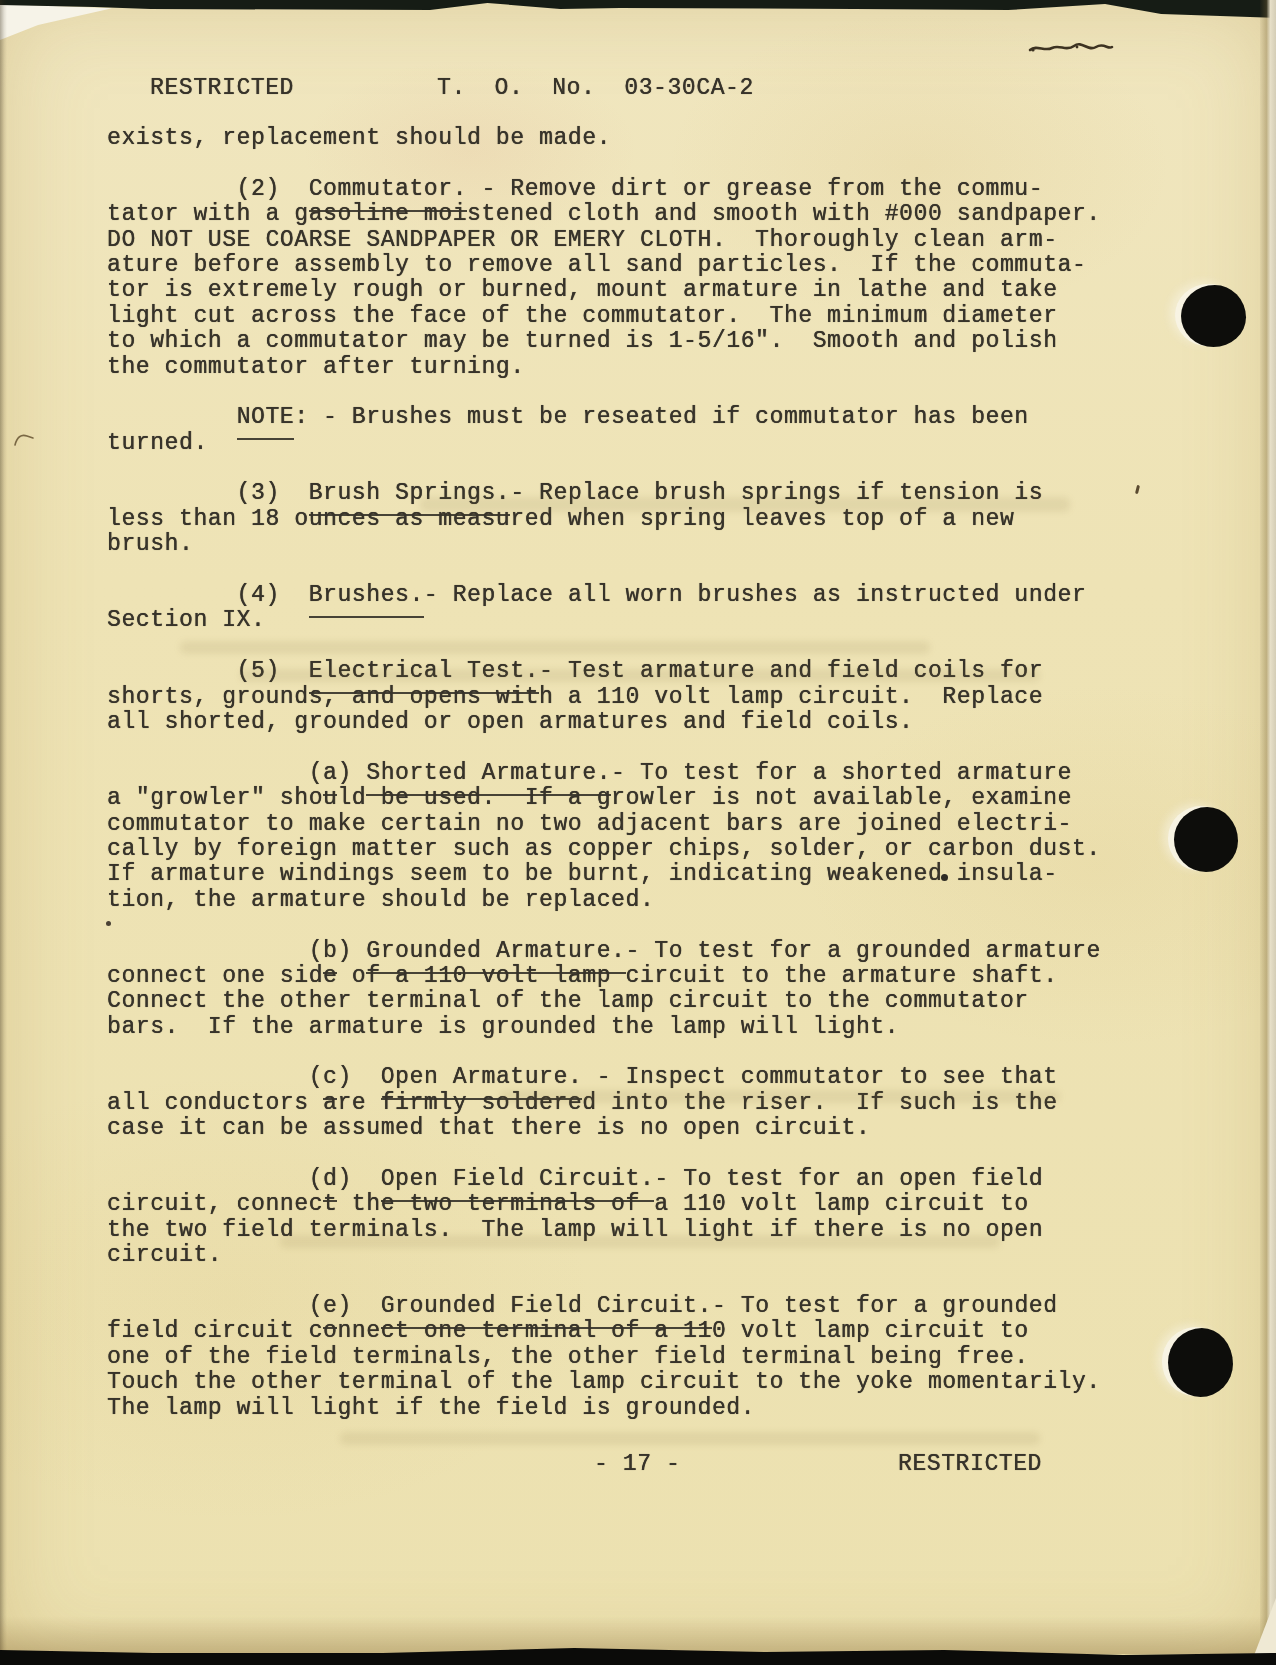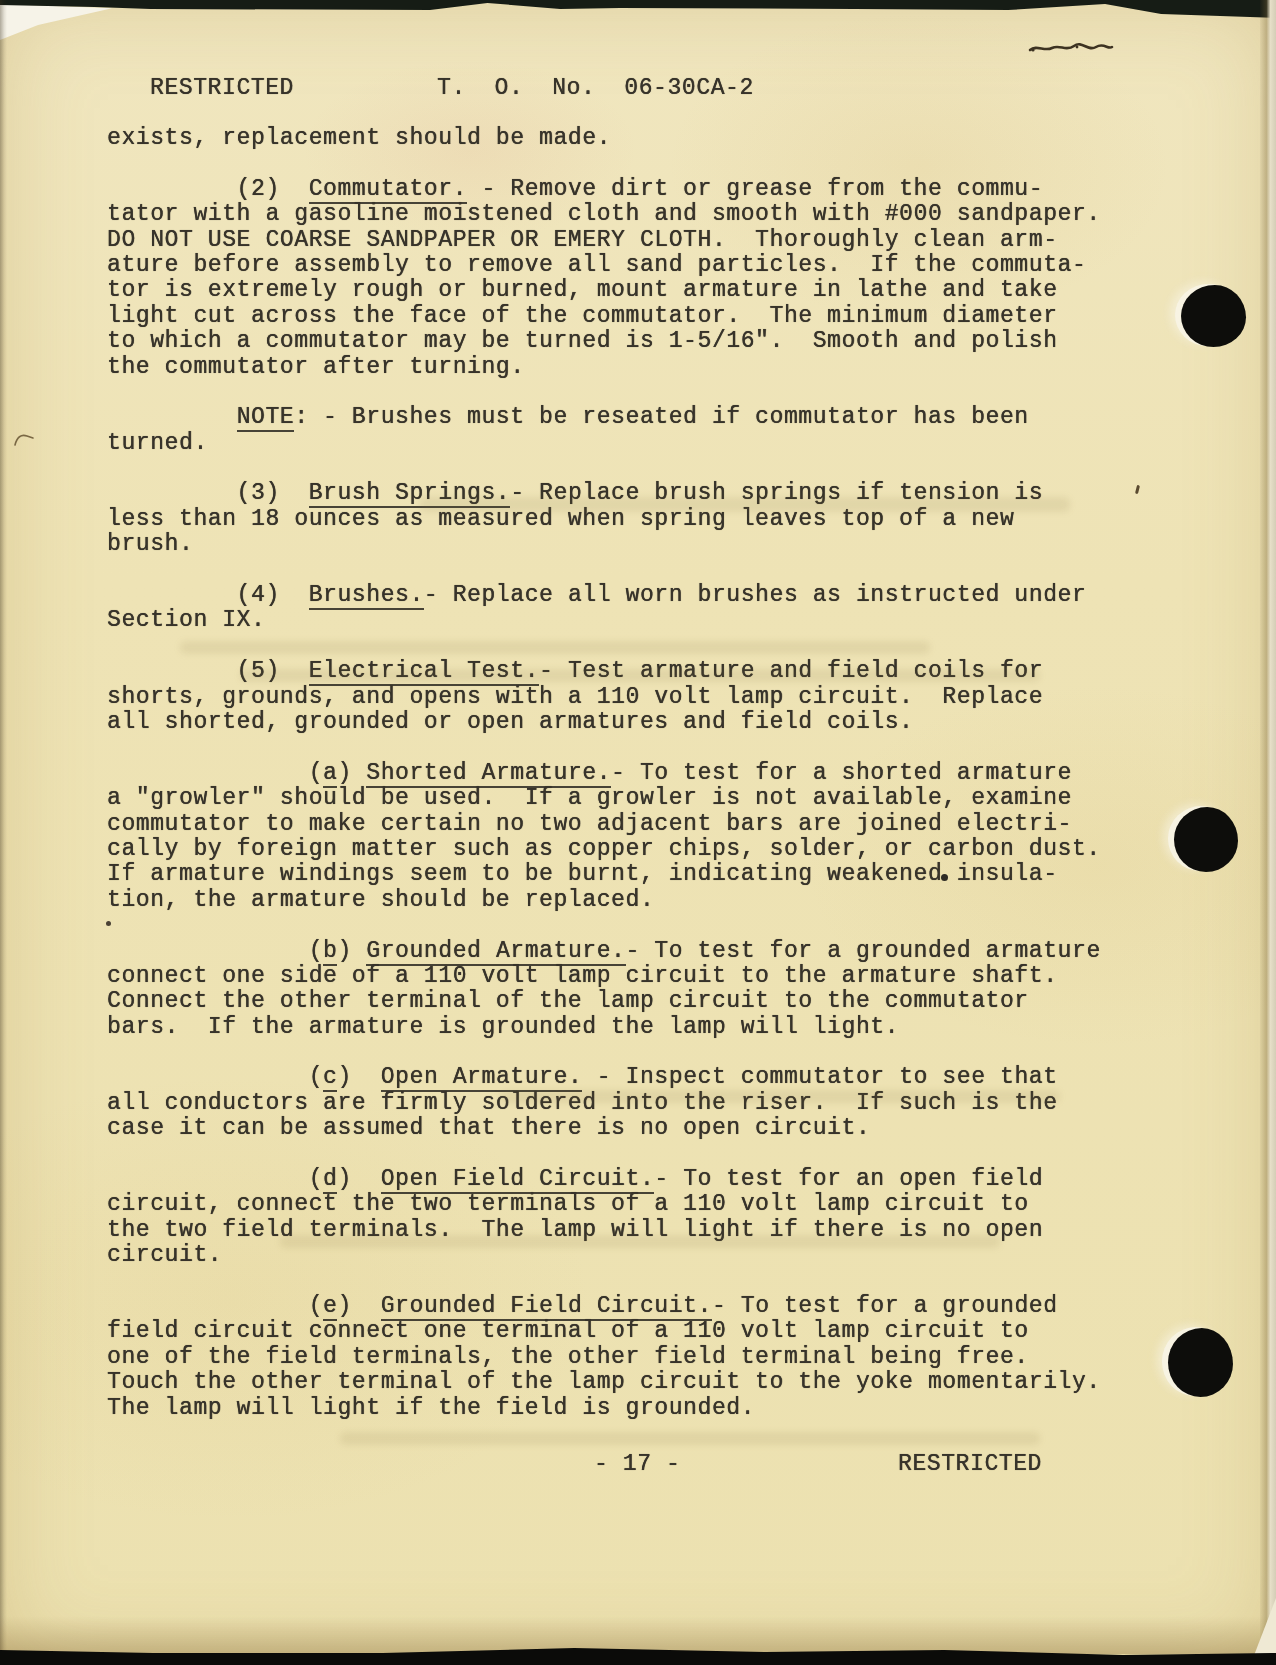--- a/index.html
+++ b/index.html
@@ -69,32 +69,32 @@
   
   .tw {
     color:#37332a; font-size:23px; letter-spacing:0.6px; line-height:25.4px;
     white-space:pre; text-shadow:0 0 0.7px rgba(56,52,43,0.9), 0.4px 0.2px 0 rgba(56,52,43,0.5);
   }
   .hdr-classification { position:absolute; left:150px; top:76px; }
   .hdr-docnum        { position:absolute; left:437px; top:76px; }
   .body-block        { position:absolute; left:107px; top:126px; width:1060px; }
   .para { margin:0 0 25.4px 0; }
   .line { height:25.4px; }
-  .u { border-bottom:2px solid rgba(48,44,36,0.88); padding-bottom:0px; }
+  .u { border-bottom:2px solid rgba(48,44,36,0.88); padding-bottom:8px; }
   .ftr-pagenum        { position:absolute; left:594px; top:1452px; }
   .ftr-classification { position:absolute; left:898px; top:1452px; }
 </style>
 </head>
 <body>
 
 <div class="screen">
   <div class="page">
 
     <div class="tw hdr-classification">RESTRICTED</div>
-    <div class="tw hdr-docnum">T.  O.  No.  06-30CA-2</div>
+    <div class="tw hdr-docnum">T.  O.  No.  03-30CA-2</div>
 
     <div class="tw body-block"><div class="para"><div class="line"><span>exists, replacement should be made.</span></div></div><div class="para"><div class="line"><span>         (2)  </span><span class="u">Commutator.</span><span> - Remove dirt or grease from the commu-</span></div><div class="line"><span>tator with a gasoline moistened cloth and smooth with #000 sandpaper.</span></div><div class="line"><span>DO NOT USE COARSE SANDPAPER OR EMERY CLOTH.  Thoroughly clean arm-</span></div><div class="line"><span>ature before assembly to remove all sand particles.  If the commuta-</span></div><div class="line"><span>tor is extremely rough or burned, mount armature in lathe and take</span></div><div class="line"><span>light cut across the face of the commutator.  The minimum diameter</span></div><div class="line"><span>to which a commutator may be turned is 1-5/16".  Smooth and polish</span></div><div class="line"><span>the commutator after turning.</span></div></div><div class="para"><div class="line"><span>         </span><span class="u">NOTE</span><span>: - Brushes must be reseated if commutator has been</span></div><div class="line"><span>turned.</span></div></div><div class="para"><div class="line"><span>         (3)  </span><span class="u">Brush Springs.</span><span>- Replace brush springs if tension is</span></div><div class="line"><span>less than 18 ounces as measured when spring leaves top of a new</span></div><div class="line"><span>brush.</span></div></div><div class="para"><div class="line"><span>         (4)  </span><span class="u">Brushes.</span><span>- Replace all worn brushes as instructed under</span></div><div class="line"><span>Section IX.</span></div></div><div class="para"><div class="line"><span>         (5)  </span><span class="u">Electrical Test.</span><span>- Test armature and field coils for</span></div><div class="line"><span>shorts, grounds, and opens with a 110 volt lamp circuit.  Replace</span></div><div class="line"><span>all shorted, grounded or open armatures and field coils.</span></div></div><div class="para"><div class="line"><span>              (</span><span class="u">a</span><span>) </span><span class="u">Shorted Armature.</span><span>- To test for a shorted armature</span></div><div class="line"><span>a "growler" should be used.  If a growler is not available, examine</span></div><div class="line"><span>commutator to make certain no two adjacent bars are joined electri-</span></div><div class="line"><span>cally by foreign matter such as copper chips, solder, or carbon dust.</span></div><div class="line"><span>If armature windings seem to be burnt, indicating weakened insula-</span></div><div class="line"><span>tion, the armature should be replaced.</span></div></div><div class="para"><div class="line"><span>              (</span><span class="u">b</span><span>) </span><span class="u">Grounded Armature.</span><span>- To test for a grounded armature</span></div><div class="line"><span>connect one side of a 110 volt lamp circuit to the armature shaft.</span></div><div class="line"><span>Connect the other terminal of the lamp circuit to the commutator</span></div><div class="line"><span>bars.  If the armature is grounded the lamp will light.</span></div></div><div class="para"><div class="line"><span>              (</span><span class="u">c</span><span>)  </span><span class="u">Open Armature.</span><span> - Inspect commutator to see that</span></div><div class="line"><span>all conductors are firmly soldered into the riser.  If such is the</span></div><div class="line"><span>case it can be assumed that there is no open circuit.</span></div></div><div class="para"><div class="line"><span>              (</span><span class="u">d</span><span>)  </span><span class="u">Open Field Circuit.</span><span>- To test for an open field</span></div><div class="line"><span>circuit, connect the two terminals of a 110 volt lamp circuit to</span></div><div class="line"><span>the two field terminals.  The lamp will light if there is no open</span></div><div class="line"><span>circuit.</span></div></div><div class="para"><div class="line"><span>              (</span><span class="u">e</span><span>)  </span><span class="u">Grounded Field Circuit.</span><span>- To test for a grounded</span></div><div class="line"><span>field circuit connect one terminal of a 110 volt lamp circuit to</span></div><div class="line"><span>one of the field terminals, the other field terminal being free.</span></div><div class="line"><span>Touch the other terminal of the lamp circuit to the yoke momentarily.</span></div><div class="line"><span>The lamp will light if the field is grounded.</span></div></div></div>
 
     <div class="tw ftr-pagenum">- 17 -</div>
     <div class="tw ftr-classification">RESTRICTED</div>
 
     <div class="bleed bleed1"></div>
     <div class="bleed bleed2"></div>
     <div class="bleed bleed3"></div>
     <div class="bleed bleed4"></div>

